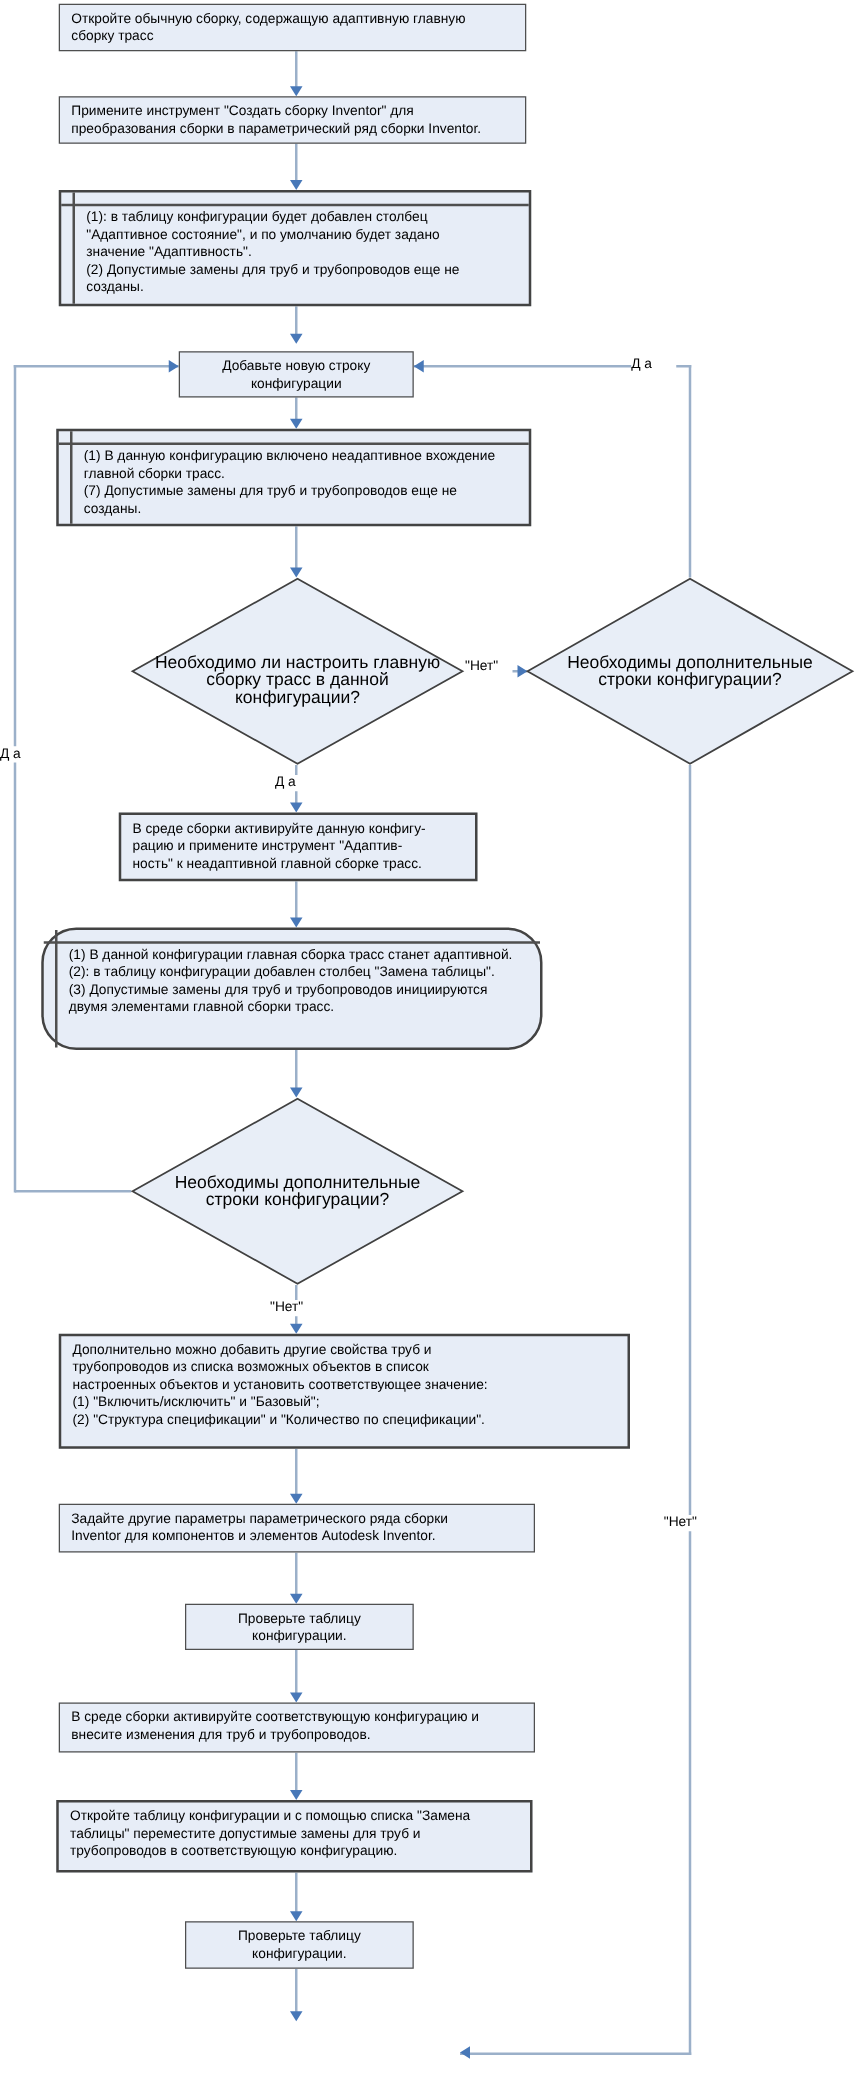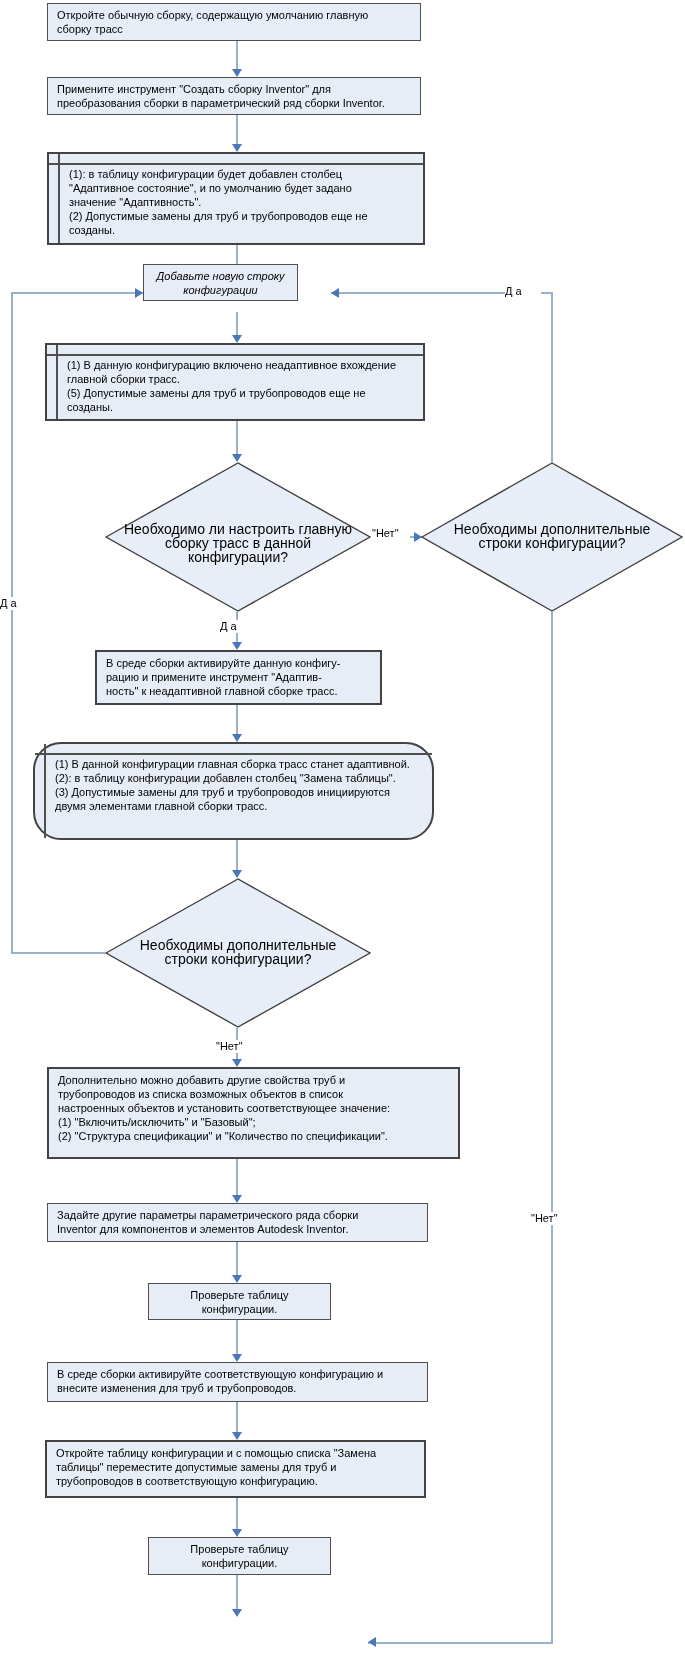--- a/index.html
+++ b/index.html
@@ -67,38 +67,38 @@
   <div class="ah ah-down" style="left:232px;top:1275px;"></div>
   <div class="ah ah-down" style="left:232px;top:1354px;"></div>
   <div class="ah ah-down" style="left:232px;top:1432px;"></div>
   <div class="ah ah-down" style="left:232px;top:1529px;"></div>
   <div class="ah ah-down" style="left:232px;top:1609px;"></div>
   <div class="ah ah-right" style="left:414px;top:532px;"></div>
   <div class="ah ah-left" style="left:331px;top:288px;"></div>
   <div class="ah ah-right" style="left:135px;top:288px;"></div>
   <div class="ah ah-left" style="left:368px;top:1637px;"></div>
 
-  <div class="box" style="left:47px;top:3px;width:374px;min-height:34px;">Откройте обычную сборку, содержащую умолчанию главную
+  <div class="box" style="left:47px;top:3px;width:374px;min-height:34px;">Откройте обычную сборку, содержащую адаптивную главную
 сборку трасс</div>
 
   <div class="box" style="left:47px;top:77px;width:374px;min-height:36px;">Примените инструмент "Создать сборку Inventor" для
 преобразования сборки в параметрический ряд сборки Inventor.</div>
 
   <div class="box note" style="left:47px;top:152px;width:378px;min-height:93px;">(1): в таблицу конфигурации будет добавлен столбец
 "Адаптивное состояние", и по умолчанию будет задано
 значение "Адаптивность".
 (2) Допустимые замены для труб и трубопроводов еще не
 созданы.</div>
 
-  <div class="box center" style="left:143px;top:264px;width:155px;min-height:37px;font-style:italic;">Добавьте новую строку
+  <div class="box center" style="left:143px;top:281px;width:188px;min-height:37px;">Добавьте новую строку
 конфигурации</div>
 
   <div class="box note" style="left:45px;top:343px;width:380px;min-height:78px;">(1) В данную конфигурацию включено неадаптивное вхождение
 главной сборки трасс.
-(5) Допустимые замены для труб и трубопроводов еще не
+(7) Допустимые замены для труб и трубопроводов еще не
 созданы.</div>
 
   <svg class="dsvg" style="left:104px;top:461px;" width="268" height="152" viewBox="0 0 268 152">
     <polygon points="2,76 134,2 266,76 134,150" fill="#e8eef7" stroke="#414141" stroke-width="1.4"></polygon>
   </svg>
   <div class="dtext" style="left:118px;top:522px;width:240px;">Необходимо ли настроить главную
 сборку трасс в данной конфигурации?</div>
 
   <svg class="dsvg" style="left:420px;top:461px;" width="264" height="152" viewBox="0 0 264 152">
     <polygon points="2,76 132,2 262,76 132,150" fill="#e8eef7" stroke="#414141" stroke-width="1.4"></polygon>
@@ -114,21 +114,21 @@
 (2): в таблицу конфигурации добавлен столбец "Замена таблицы".
 (3) Допустимые замены для труб и трубопроводов инициируются
 двумя элементами главной сборки трасс.</div>
 
   <svg class="dsvg" style="left:104px;top:877px;" width="268" height="152" viewBox="0 0 268 152">
     <polygon points="2,76 134,2 266,76 134,150" fill="#e8eef7" stroke="#414141" stroke-width="1.4"></polygon>
   </svg>
   <div class="dtext" style="left:118px;top:938px;width:240px;">Необходимы дополнительные
 строки конфигурации?</div>
 
-  <div class="box thick" style="left:47px;top:1067px;width:413px;min-height:92px;">Дополнительно можно добавить другие свойства труб и
+  <div class="box thick" style="left:47px;top:1067px;width:457px;min-height:92px;">Дополнительно можно добавить другие свойства труб и
 трубопроводов из списка возможных объектов в список
 настроенных объектов и установить соответствующее значение:
 (1) "Включить/исключить" и "Базовый";
 (2) "Структура спецификации" и "Количество по спецификации".</div>
 
   <div class="box" style="left:47px;top:1203px;width:381px;min-height:39px;">Задайте другие параметры параметрического ряда сборки
 Inventor для компонентов и элементов Autodesk Inventor.</div>
 
   <div class="box center" style="left:148px;top:1283px;width:183px;min-height:37px;">Проверьте таблицу
 конфигурации.</div>

